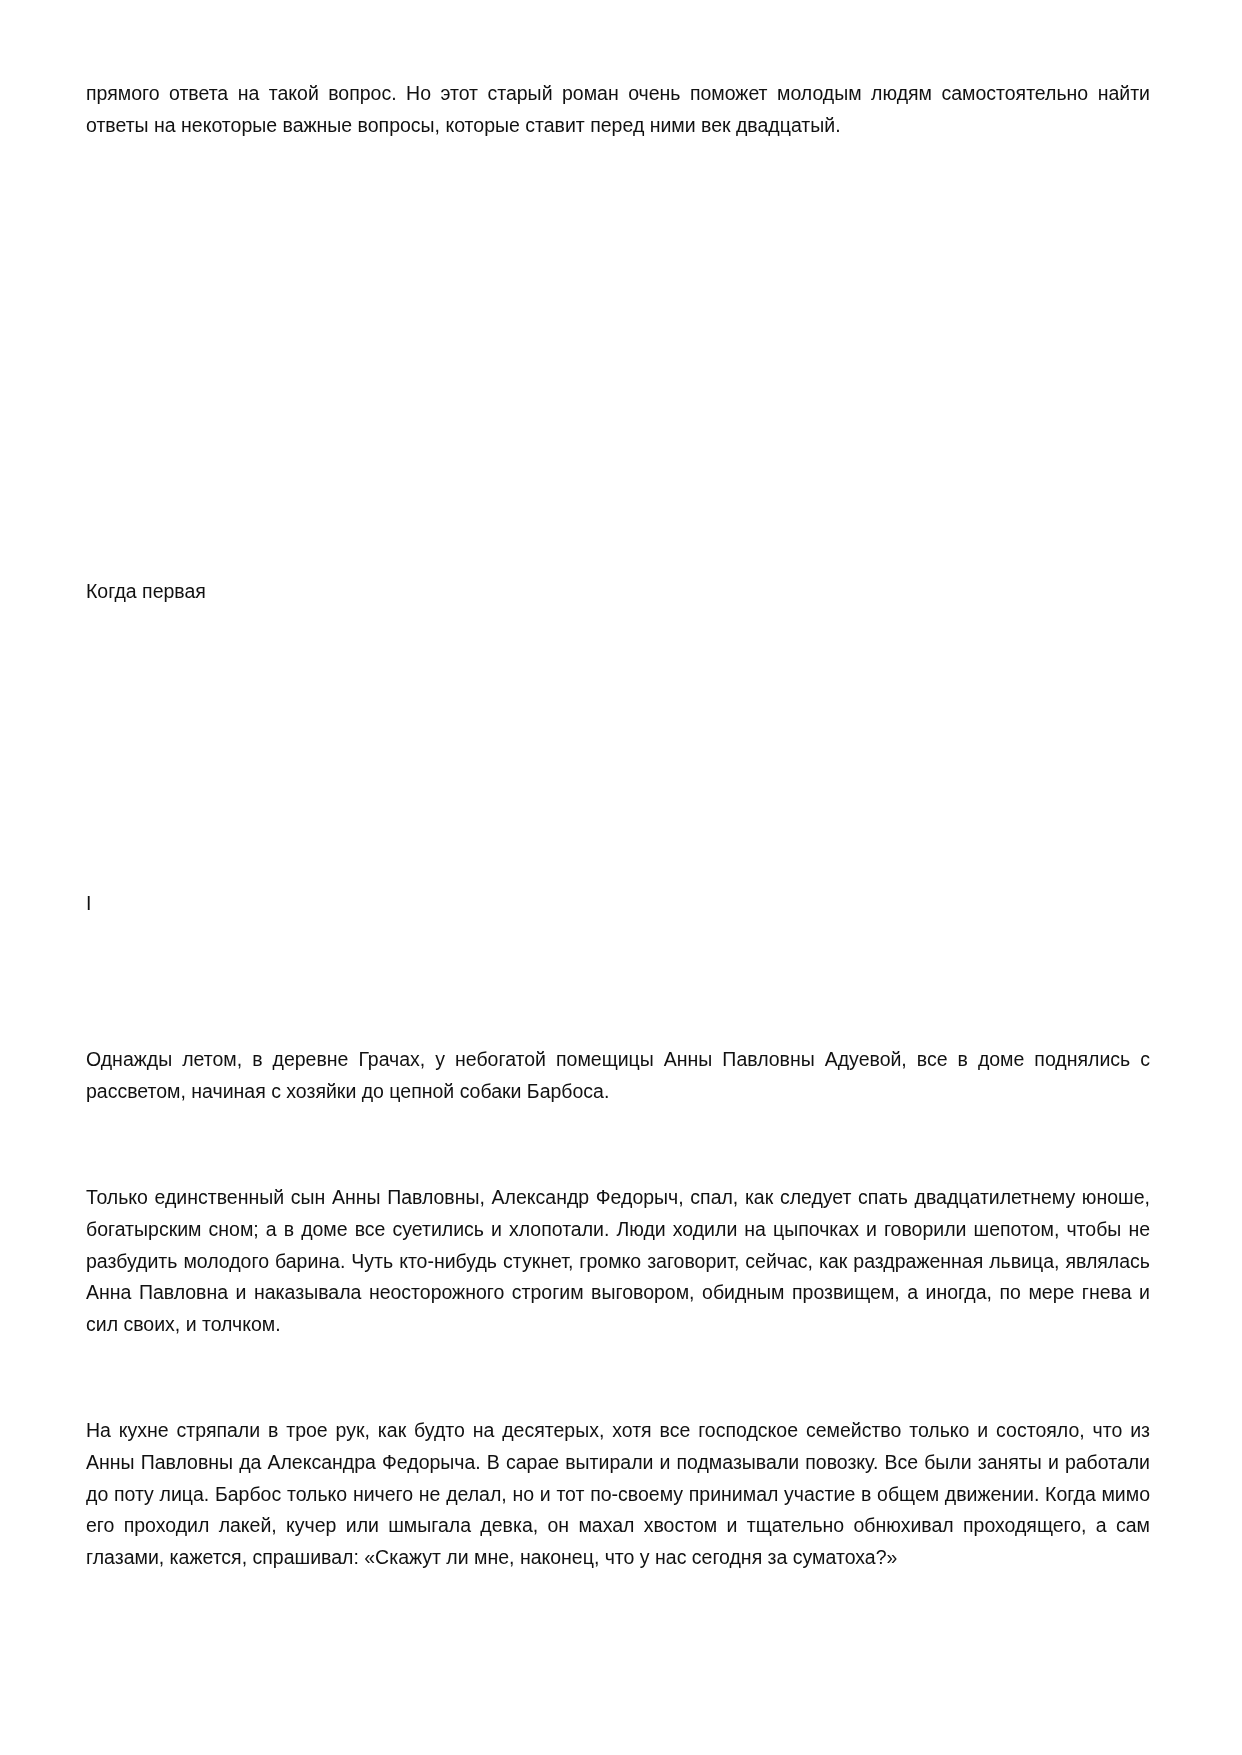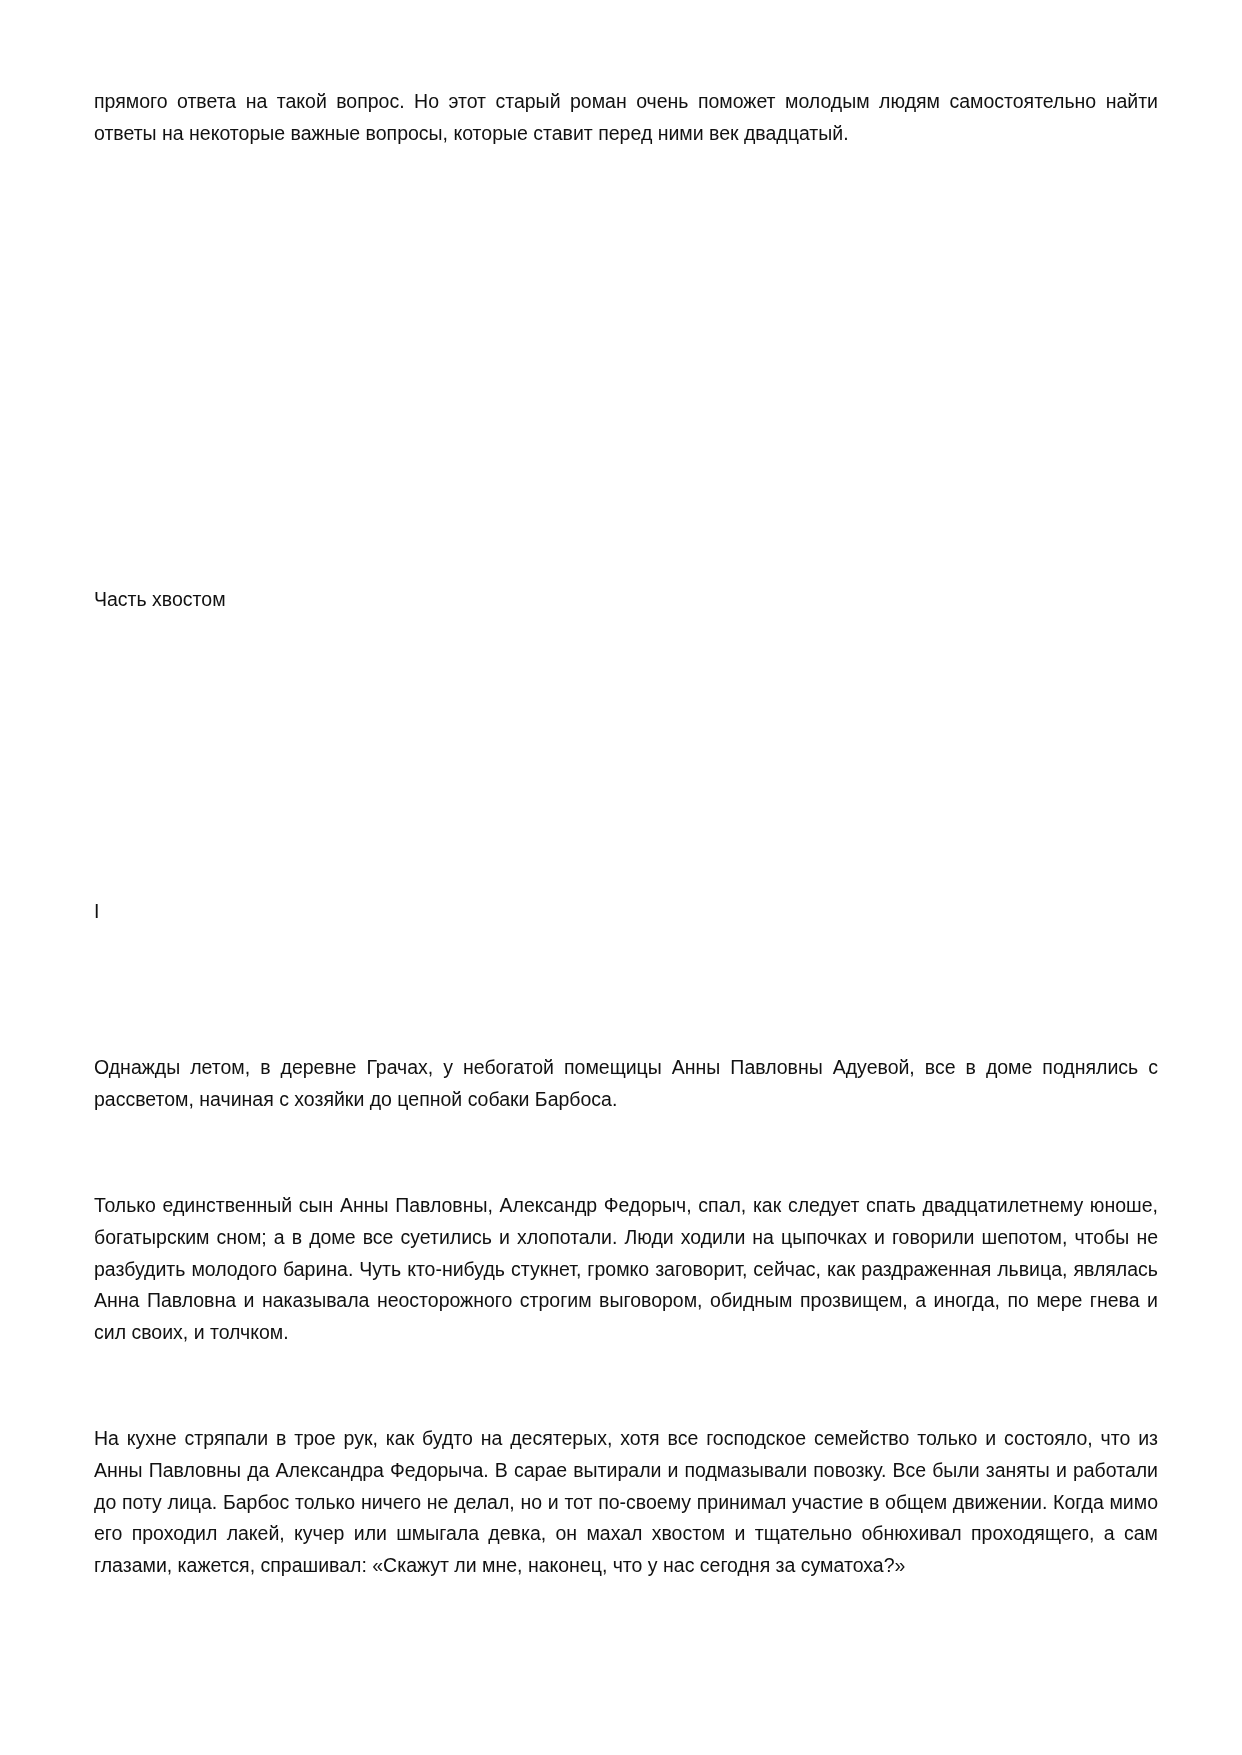--- a/index.html
+++ b/index.html
@@ -5,27 +5,27 @@
   html, body { margin: 0; padding: 0; background: #ffffff; }
   body { width: 1242px; height: 1755px; position: relative; overflow: hidden; }
   .page {
     position: absolute; left: 0; top: 0; width: 1242px; height: 1755px;
     background: #ffffff; color: #111111;
     font-family: "Liberation Sans", "DejaVu Sans", sans-serif;
     font-size: 19.5px;
   }
   .block {
     position: absolute; left: 86px; width: 1064px;
-    line-height: 31.8px; margin: 8px;
+    line-height: 31.8px; margin: 0;
   }
   .justify { text-align: justify; text-align-last: left; }
 </style>
 </head>
 <body>
 
 <div class="page">
   <p class="block justify" style="top:78px;">прямого ответа на такой вопрос. Но этот старый роман очень поможет молодым людям самостоятельно найти ответы на некоторые важные вопросы, которые ставит перед ними век двадцатый.</p>
-  <p class="block" style="top:576px;">Часть хвостом</p>
+  <p class="block" style="top:576px;">Когда первая</p>
   <p class="block" style="top:888px;">I</p>
   <p class="block justify" style="top:1044px;">Однажды летом, в деревне Грачах, у небогатой помещицы Анны Павловны Адуевой, все в доме поднялись с рассветом, начиная с хозяйки до цепной собаки Барбоса.</p>
   <p class="block justify" style="top:1182px;">Только единственный сын Анны Павловны, Александр Федорыч, спал, как следует спать двадцатилетнему юноше, богатырским сном; а в доме все суетились и хлопотали. Люди ходили на цыпочках и говорили шепотом, чтобы не разбудить молодого барина. Чуть кто-нибудь стукнет, громко заговорит, сейчас, как раздраженная львица, являлась Анна Павловна и наказывала неосторожного строгим выговором, обидным прозвищем, а иногда, по мере гнева и сил своих, и толчком.</p>
   <p class="block justify" style="top:1415px;">На кухне стряпали в трое рук, как будто на десятерых, хотя все господское семейство только и состояло, что из Анны Павловны да Александра Федорыча. В сарае вытирали и подмазывали повозку. Все были заняты и работали до поту лица. Барбос только ничего не делал, но и тот по-своему принимал участие в общем движении. Когда мимо его проходил лакей, кучер или шмыгала девка, он махал хвостом и тщательно обнюхивал проходящего, а сам глазами, кажется, спрашивал: «Скажут ли мне, наконец, что у нас сегодня за суматоха?»</p>
 </div>
 
 </body></html>

